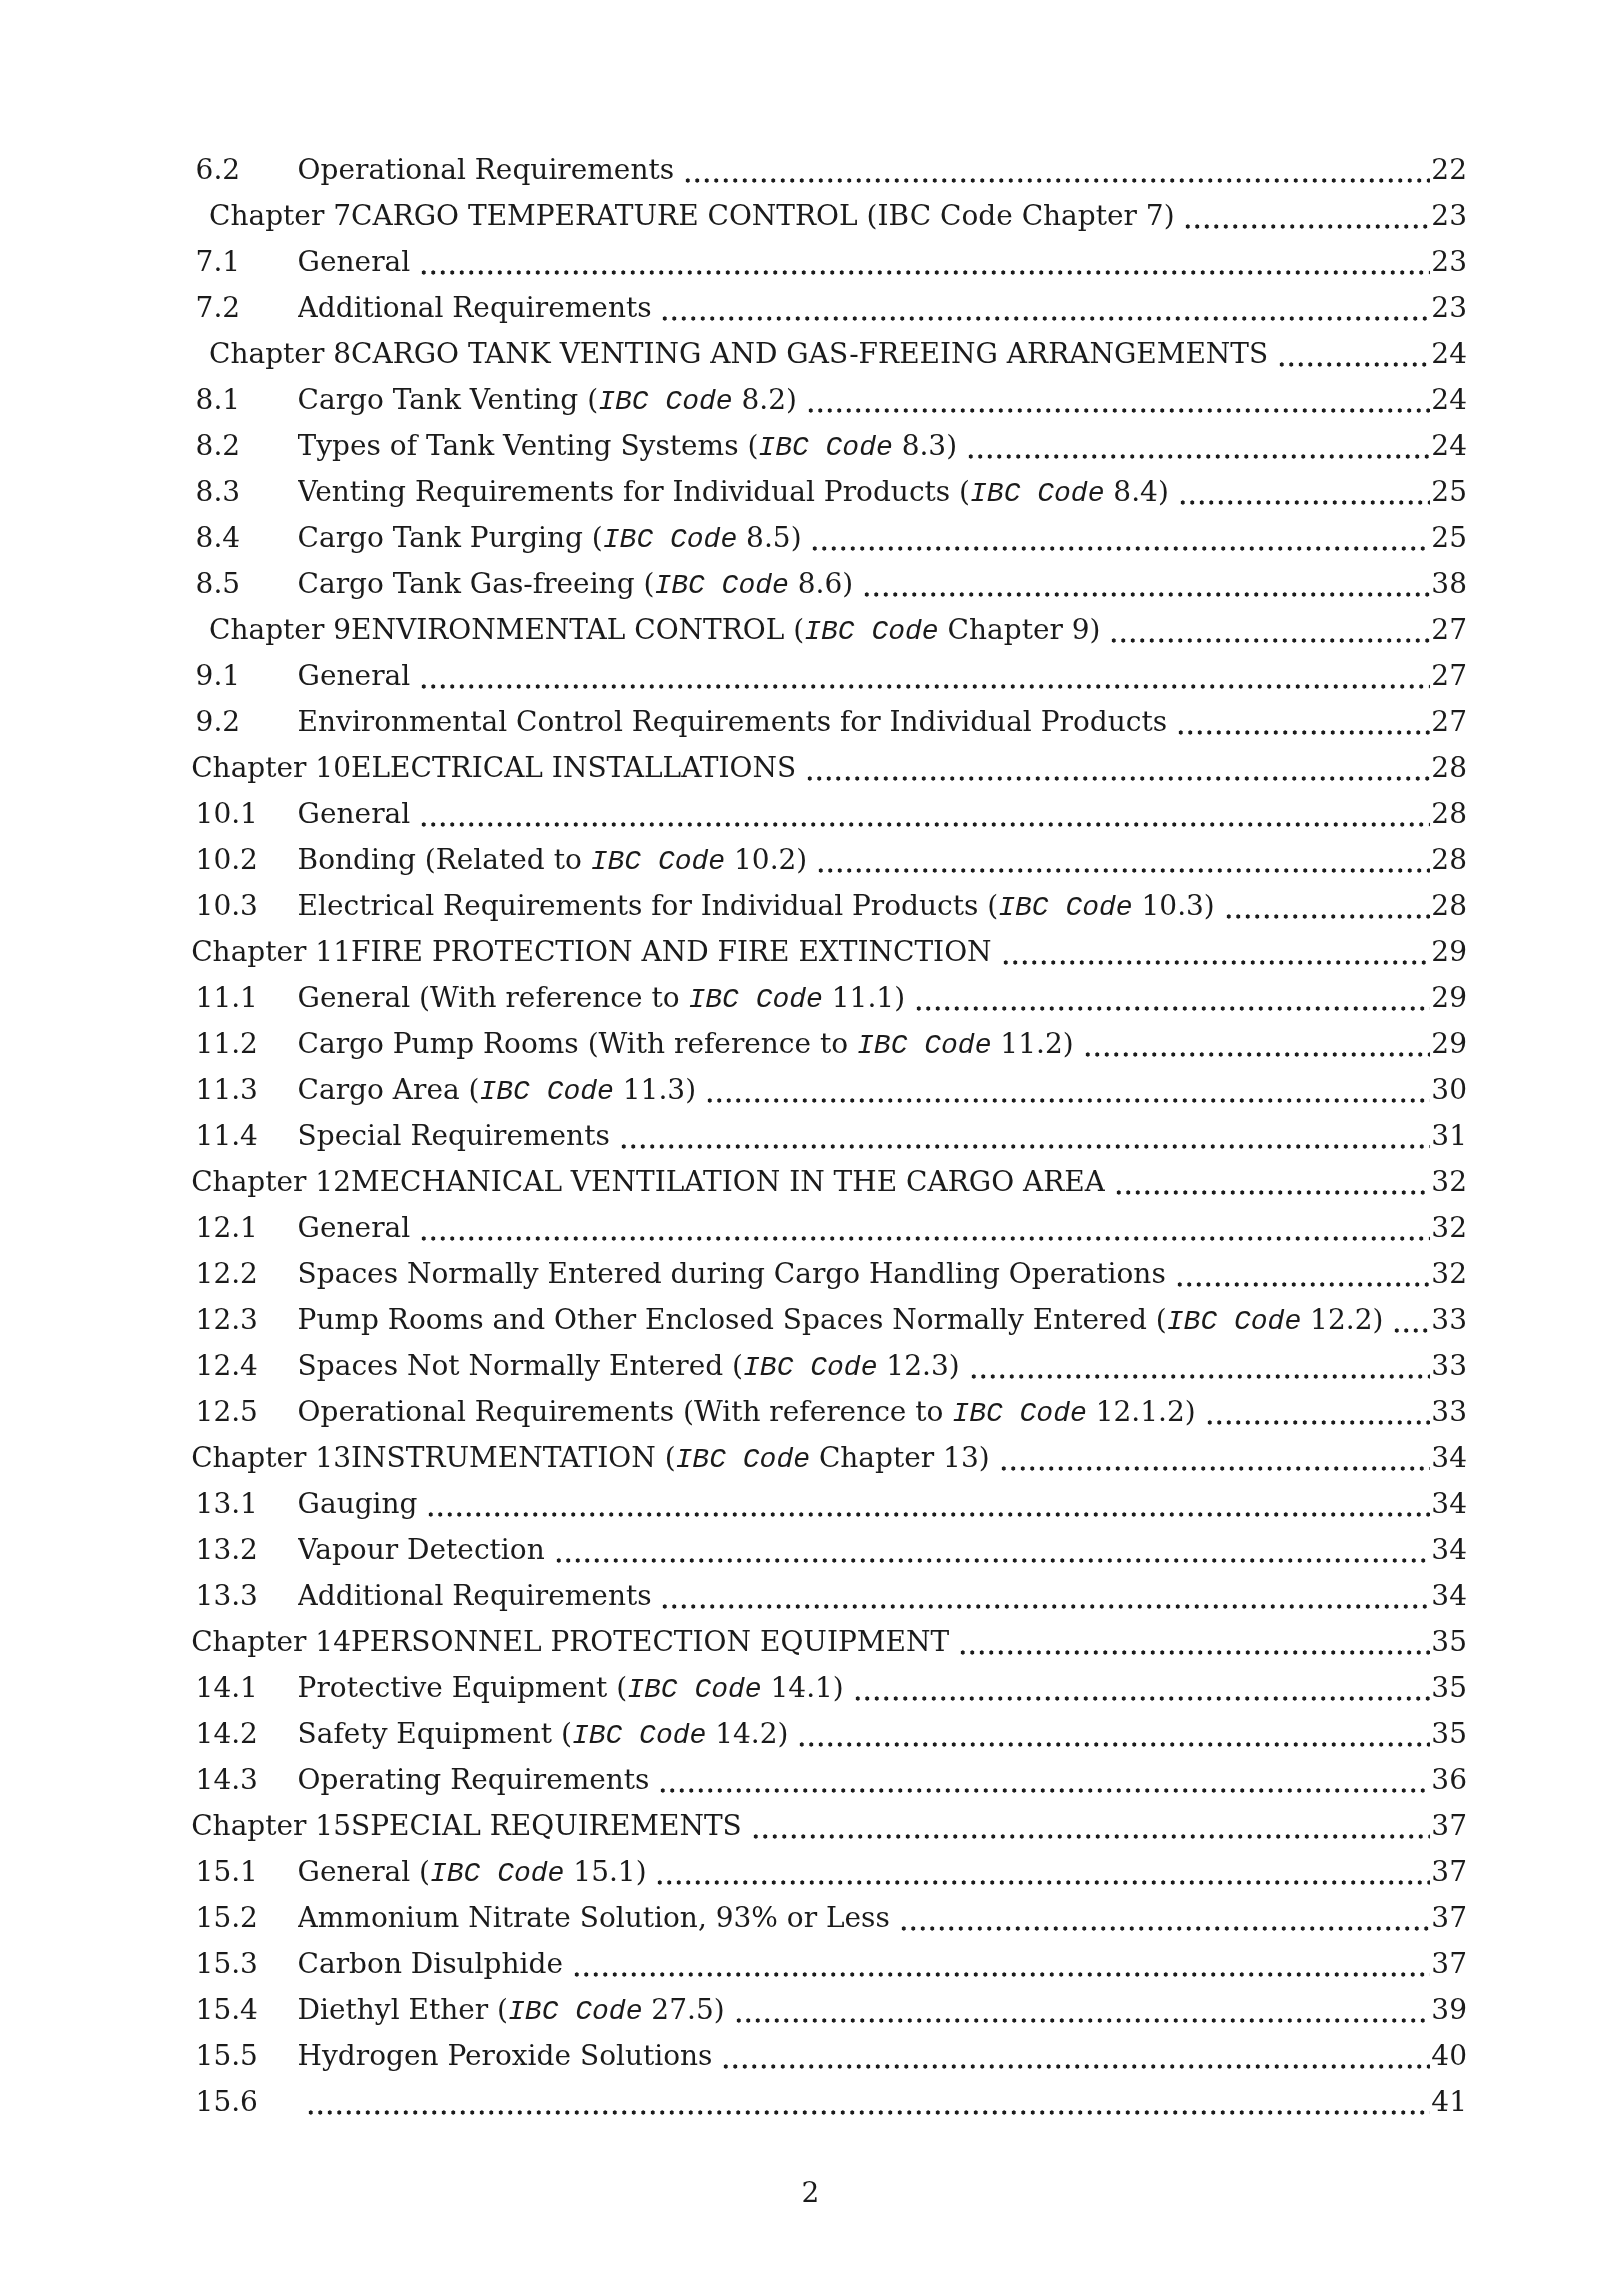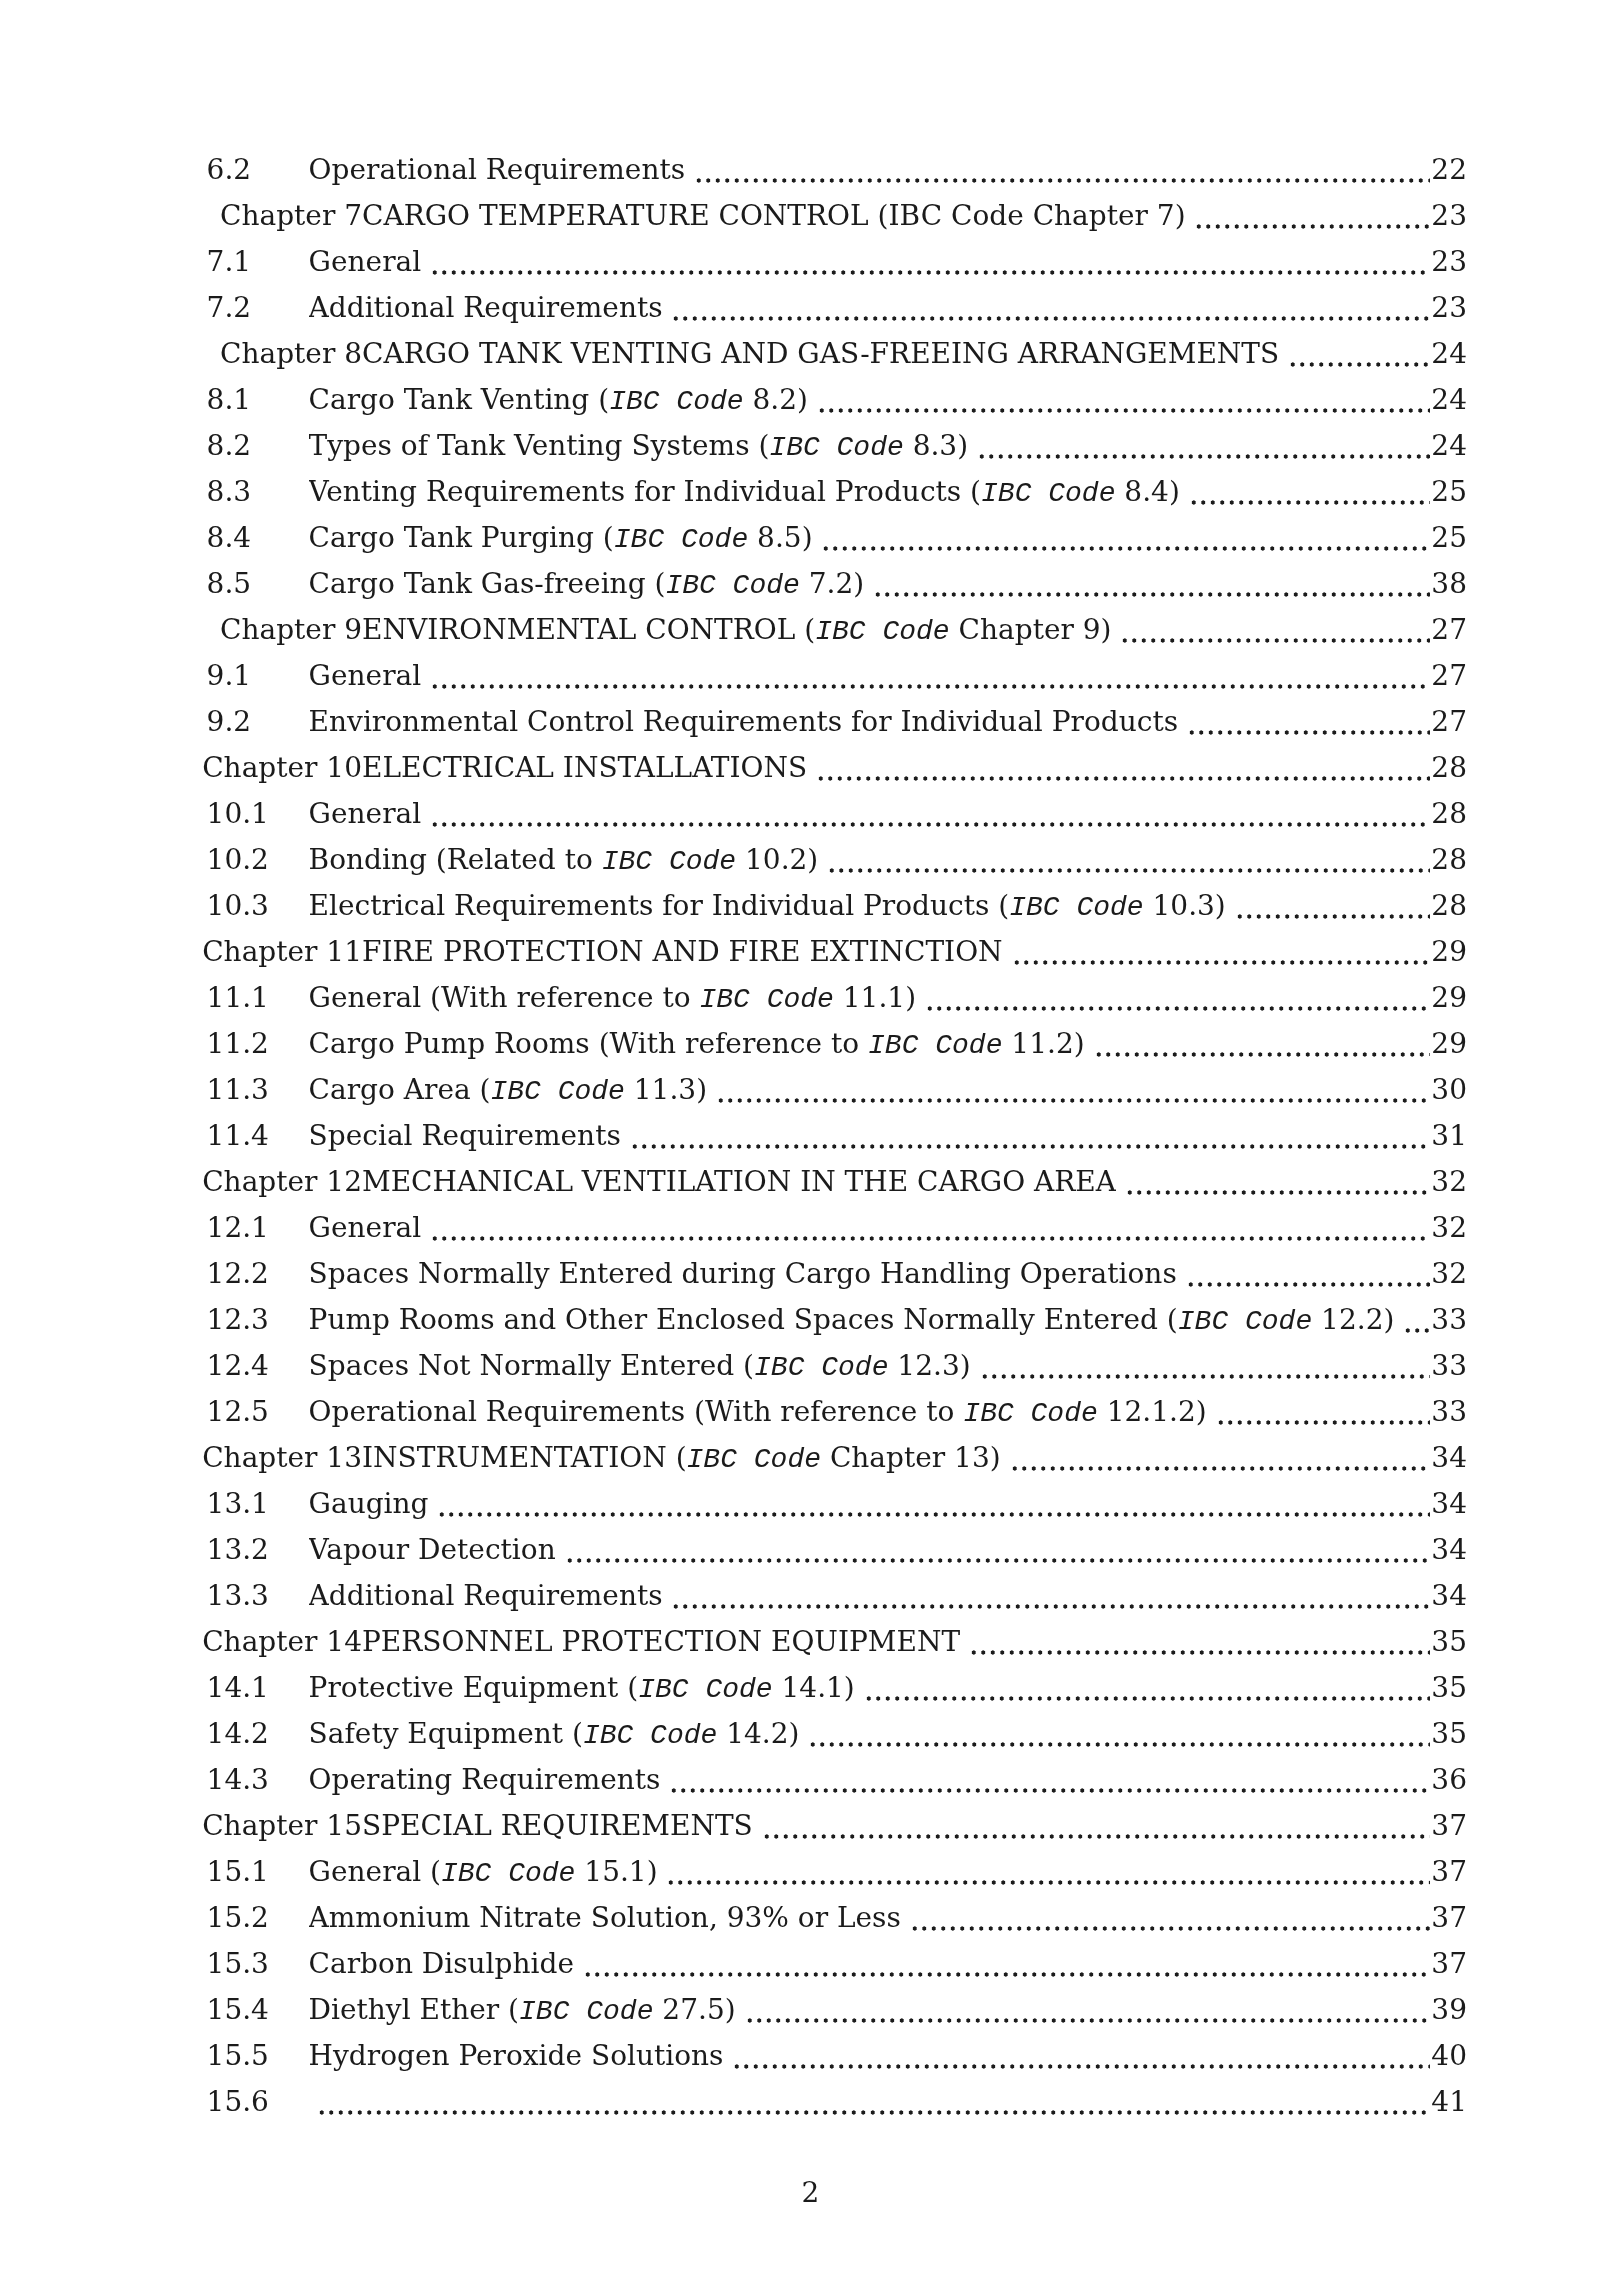--- a/index.html
+++ b/index.html
@@ -10,21 +10,21 @@
     margin: 0 auto;
     background: #ffffff;
     overflow: hidden;
     font-family: "DejaVu Serif", serif;
     font-size: 28px;
     color: #1b1b1b;
   }
   .toc {
     position: absolute;
     top: 147px;
-    left: 189px;
+    left: 178px;
     right: 154px;
   }
   .row {
     display: flex;
     align-items: stretch;
     height: 46px;
     line-height: 46px;
     white-space: pre;
   }
   .row .label { flex: 0 0 auto; }
@@ -58,21 +58,21 @@
   <div class="toc">
       <div class="row section"><span class="label">6.2</span><span class="title"><span>Operational Requirements</span></span><span class="leader"></span><span class="pageno">22</span></div>
       <div class="row chapter"><span class="label">Chapter 7</span><span class="title"><span>CARGO TEMPERATURE CONTROL (IBC Code Chapter 7)</span></span><span class="leader"></span><span class="pageno">23</span></div>
       <div class="row section"><span class="label">7.1</span><span class="title"><span>General</span></span><span class="leader"></span><span class="pageno">23</span></div>
       <div class="row section"><span class="label">7.2</span><span class="title"><span>Additional Requirements</span></span><span class="leader"></span><span class="pageno">23</span></div>
       <div class="row chapter"><span class="label">Chapter 8</span><span class="title"><span>CARGO TANK VENTING AND GAS-FREEING ARRANGEMENTS</span></span><span class="leader"></span><span class="pageno">24</span></div>
       <div class="row section"><span class="label">8.1</span><span class="title"><span>Cargo Tank Venting (</span><i>IBC Code</i><span> 8.2)</span></span><span class="leader"></span><span class="pageno">24</span></div>
       <div class="row section"><span class="label">8.2</span><span class="title"><span>Types of Tank Venting Systems (</span><i>IBC Code</i><span> 8.3)</span></span><span class="leader"></span><span class="pageno">24</span></div>
       <div class="row section"><span class="label">8.3</span><span class="title"><span>Venting Requirements for Individual Products (</span><i>IBC Code</i><span> 8.4)</span></span><span class="leader"></span><span class="pageno">25</span></div>
       <div class="row section"><span class="label">8.4</span><span class="title"><span>Cargo Tank Purging (</span><i>IBC Code</i><span> 8.5)</span></span><span class="leader"></span><span class="pageno">25</span></div>
-      <div class="row section"><span class="label">8.5</span><span class="title"><span>Cargo Tank Gas-freeing (</span><i>IBC Code</i><span> 7.2)</span></span><span class="leader"></span><span class="pageno">38</span></div>
+      <div class="row section"><span class="label">8.5</span><span class="title"><span>Cargo Tank Gas-freeing (</span><i>IBC Code</i><span> 8.6)</span></span><span class="leader"></span><span class="pageno">38</span></div>
       <div class="row chapter"><span class="label">Chapter 9</span><span class="title"><span>ENVIRONMENTAL CONTROL (</span><i>IBC Code</i><span> Chapter 9)</span></span><span class="leader"></span><span class="pageno">27</span></div>
       <div class="row section"><span class="label">9.1</span><span class="title"><span>General</span></span><span class="leader"></span><span class="pageno">27</span></div>
       <div class="row section"><span class="label">9.2</span><span class="title"><span>Environmental Control Requirements for Individual Products</span></span><span class="leader"></span><span class="pageno">27</span></div>
       <div class="row chapter"><span class="label">Chapter 10</span><span class="title"><span>ELECTRICAL INSTALLATIONS</span></span><span class="leader"></span><span class="pageno">28</span></div>
       <div class="row section"><span class="label">10.1</span><span class="title"><span>General</span></span><span class="leader"></span><span class="pageno">28</span></div>
       <div class="row section"><span class="label">10.2</span><span class="title"><span>Bonding (Related to </span><i>IBC Code</i><span> 10.2)</span></span><span class="leader"></span><span class="pageno">28</span></div>
       <div class="row section"><span class="label">10.3</span><span class="title"><span>Electrical Requirements for Individual Products (</span><i>IBC Code</i><span> 10.3)</span></span><span class="leader"></span><span class="pageno">28</span></div>
       <div class="row chapter"><span class="label">Chapter 11</span><span class="title"><span>FIRE PROTECTION AND FIRE EXTINCTION</span></span><span class="leader"></span><span class="pageno">29</span></div>
       <div class="row section"><span class="label">11.1</span><span class="title"><span>General (With reference to </span><i>IBC Code</i><span> 11.1)</span></span><span class="leader"></span><span class="pageno">29</span></div>
       <div class="row section"><span class="label">11.2</span><span class="title"><span>Cargo Pump Rooms (With reference to </span><i>IBC Code</i><span> 11.2)</span></span><span class="leader"></span><span class="pageno">29</span></div>

